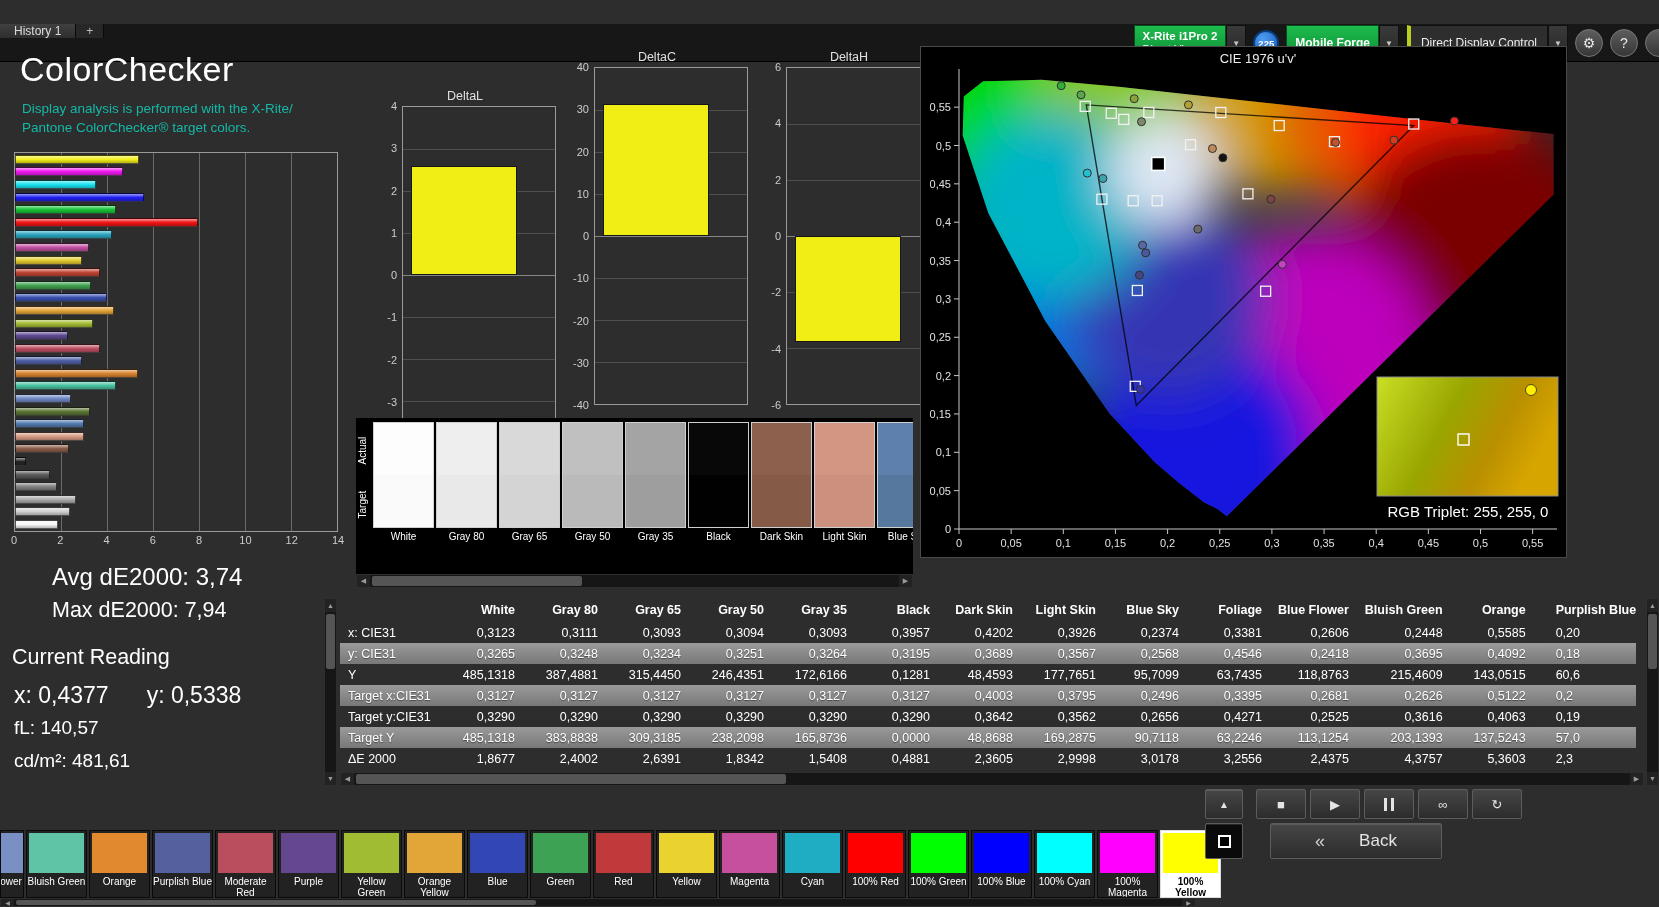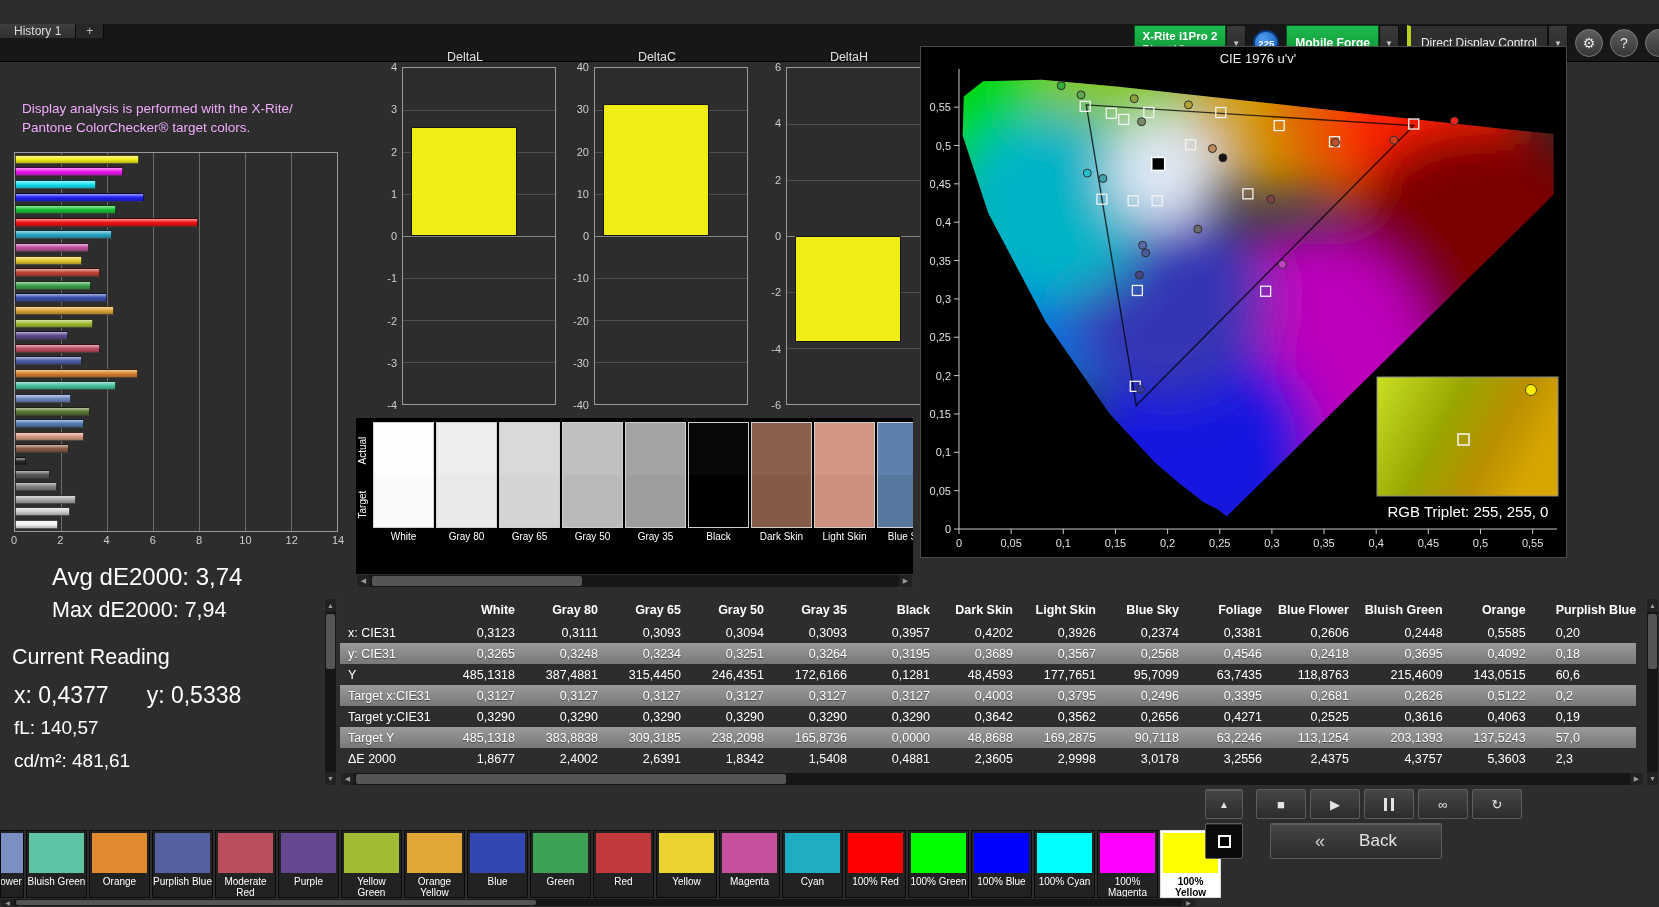--- a/index.html
+++ b/index.html
@@ -18,21 +18,21 @@
   .drop-green.single { justify-content:center; }
   .drop-green.single .l1 { font-size:12px; }
   .drop-arrow { width:20px; height:36px; background:linear-gradient(#3a3a3a,#262626); border:1px solid #101010; color:#c8c8c8; font-size:8px; display:flex; align-items:center; justify-content:center; }
   .badge { width:26px; height:26px; border-radius:50%; background:radial-gradient(circle at 35% 30%, #4e9cf0, #1357b8); border:2px solid #0a3a7a; color:#fff; font-size:9.5px; font-weight:bold; display:flex; align-items:center; justify-content:center; margin:0 7px; }
   .drop-dark { height:36px; background:#2e2e2e; border:1px solid #101010; border-left:4px solid #b9d021; color:#eee; font-size:12px; display:flex; align-items:center; padding:0 10px; margin-left:8px; }
   .round-btn { width:28px; height:28px; border-radius:50%; background:linear-gradient(#5d5d5d,#363636); border:1px solid #787878; color:#e8e8e8; font-size:14px; display:flex; align-items:center; justify-content:center; margin-left:7px; }
   .round-btn.half { margin-right:-30px; }
 
   
   .cc-title { position:absolute; left:20px; top:50px; font-size:34px; color:#fff; letter-spacing:0.5px; }
-  .cc-subtitle { position:absolute; left:22px; top:100px; font-size:13.5px; color:#f0abfc; line-height:1.4; }
+  .cc-subtitle { position:absolute; left:22px; top:100px; font-size:13.5px; color:#14b8a6; line-height:1.4; }
 
   .de-chart { position:absolute; left:14px; top:152px; width:324px; }
   .de-title { text-align:center; color:#e0e0e0; font-size:12.5px; height:20px; }
   .de-plot { position:relative; height:380px; border:1px solid #9a9a9a; display:flex; flex-direction:column; justify-content:space-around; }
   .de-grid { position:absolute; top:0; bottom:0; width:1px; background:#6a6a6a; }
   .de-row { height:9px; display:flex; align-items:center; z-index:2; }
   .de-bar { height:9px; border:1px solid rgba(0,0,0,.65); border-radius:1px;
             background-image:linear-gradient(180deg, rgba(255,255,255,.55), rgba(255,255,255,0) 50%, rgba(0,0,0,.25)); }
   .de-xlabels { position:relative; height:16px; }
   .de-xlab { position:absolute; top:2px; transform:translateX(-50%); font-size:11px; color:#ccc; }
@@ -41,21 +41,21 @@
   .stat.avg { left:52px; top:563px; font-size:24px; }
   .stat.max { left:52px; top:598px; font-size:21.5px; }
   .stat.cur { left:12px; top:645px; font-size:21.5px; }
   .stat.xy  { left:14px; top:682px; font-size:23px; }
   .stat.xy .yv { margin-left:38px; }
   .stat.fl  { left:14px; top:717px; font-size:19px; }
   .stat.cd  { left:14px; top:750px; font-size:19px; }
 
   
   .dc { position:absolute; top:50px; width:182px; }
-  .dc.l { left:374px; } .dc.c { left:566px; } .dc.h { left:758px; }
+  .dc.l { left:374px;margin-top:39px; } .dc.c { left:566px; } .dc.h { left:758px; }
   .dc-title { text-align:center; color:#e0e0e0; font-size:12.5px; height:17px; }
   .dc-body { display:flex; height:338px; }
   .dc-labels { width:28px; position:relative; }
   .dc-tick { position:absolute; right:5px; transform:translateY(-50%); font-size:11px; color:#ccc; }
   .dc-plot { flex:1; position:relative; border:1px solid #9a9a9a; }
   .dc-grid { position:absolute; left:0; right:0; height:1px; background:#4f4f4f; }
   .dc-grid.zero { background:#868686; }
   .dc-bar { position:absolute; left:8px; width:106px; background:#f0ee14; border:1px solid #161616;
             background-image:linear-gradient(180deg, rgba(255,255,255,.35), rgba(255,255,255,0) 40%); }
 
@@ -159,20 +159,21 @@
       <div class="round-btn">
           <span>⚙</span>
         </div>
       <div class="round-btn">
           <span>?</span>
         </div>
       <div class="round-btn half"></div>
     </div>
   </header>
 
+  <div class="cc-title">ColorChecker</div>
   <div class="cc-subtitle">
     <div>Display analysis is performed with the X-Rite/</div>
     <div>Pantone ColorChecker® target colors.</div>
   </div>
 
   <div class="de-chart">
     <div class="de-plot" id="de-plot">
         <div class="de-grid" style="left: 14.2857%;"></div>
         <div class="de-grid" style="left: 28.5714%;"></div>
         <div class="de-grid" style="left: 42.8571%;"></div>

